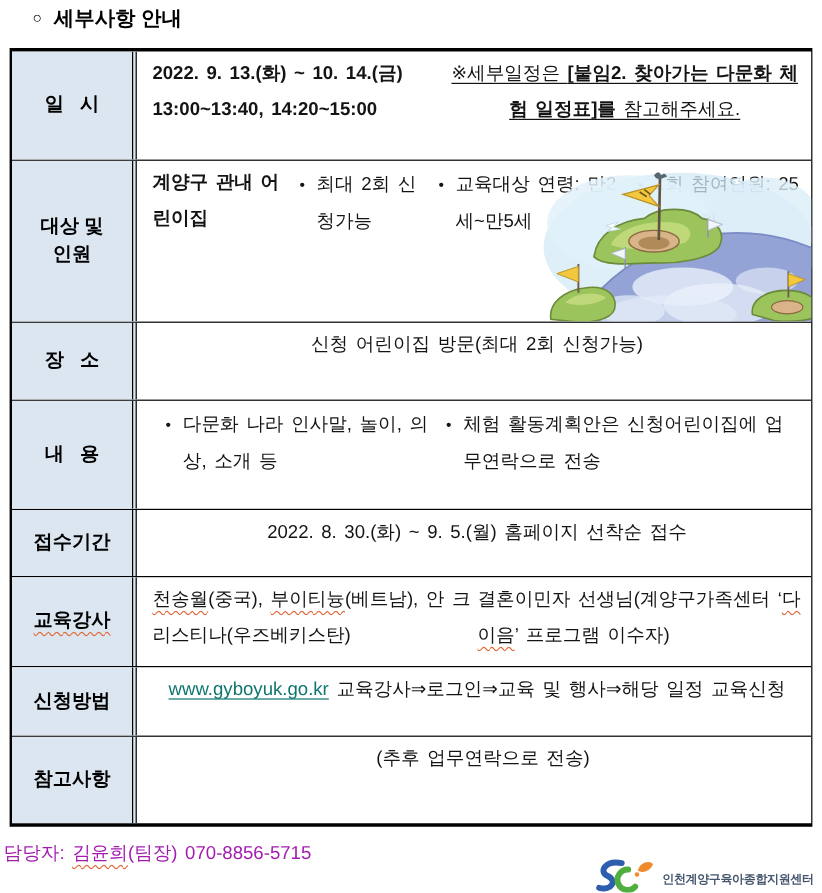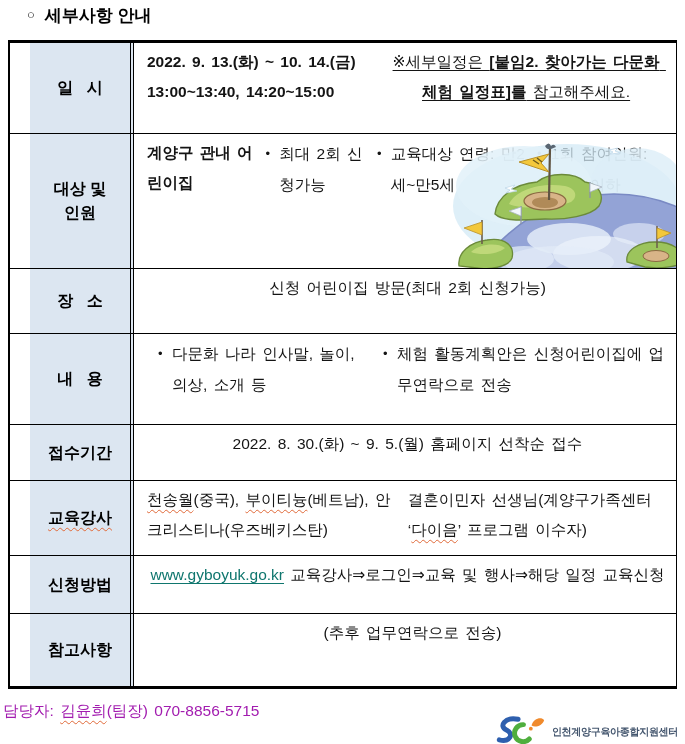--- a/index.html
+++ b/index.html
@@ -15,21 +15,21 @@
   .tbl{position:absolute;left:8px;top:40px;width:669px;box-sizing:border-box;
        border-left:2px solid #000;border-right:1px solid #000;
        border-top:3px solid #000;border-bottom:3px solid #000;background:#fff;}
   .row{display:flex;border-bottom:1px solid #000;box-sizing:border-box;overflow:hidden;position:relative;}
   .row:last-child{border-bottom:none;}
   .r1{height:91px}.r2{height:135px}.r3{height:65px}.r4{height:91px}
   .r5{height:56px}.r6{height:75px}.r7{height:58px}.r8{height:72px}
 
   .label{width:104px;min-width:104px;background:#dce6f1;border-right:4px double #000;
          display:flex;flex-direction:column;align-items:center;justify-content:center;
-         font-weight:bold;font-size:16px;color:#000;box-sizing:border-box;margin-left:20px;}
+         font-weight:bold;font-size:16px;color:#000;box-sizing:border-box;}
   .label span{white-space:pre;line-height:24px;}
 
   .content{flex:1;padding:4px 8px 4px 13px;display:flex;justify-content:center;
            font-size:15.5px;position:relative;word-spacing:2px;color:#141414;}
   .line{line-height:30px;white-space:pre-wrap;}
   .b{font-weight:bold;}
   .ul{text-decoration:underline;text-underline-offset:3px;text-align:center;}
   .sp{text-decoration-line:underline;text-decoration-style:wavy;text-decoration-color:#e06a3a;
       text-decoration-thickness:1px;text-underline-offset:4px;}
   .blt-row{display:flex;line-height:31px;}

